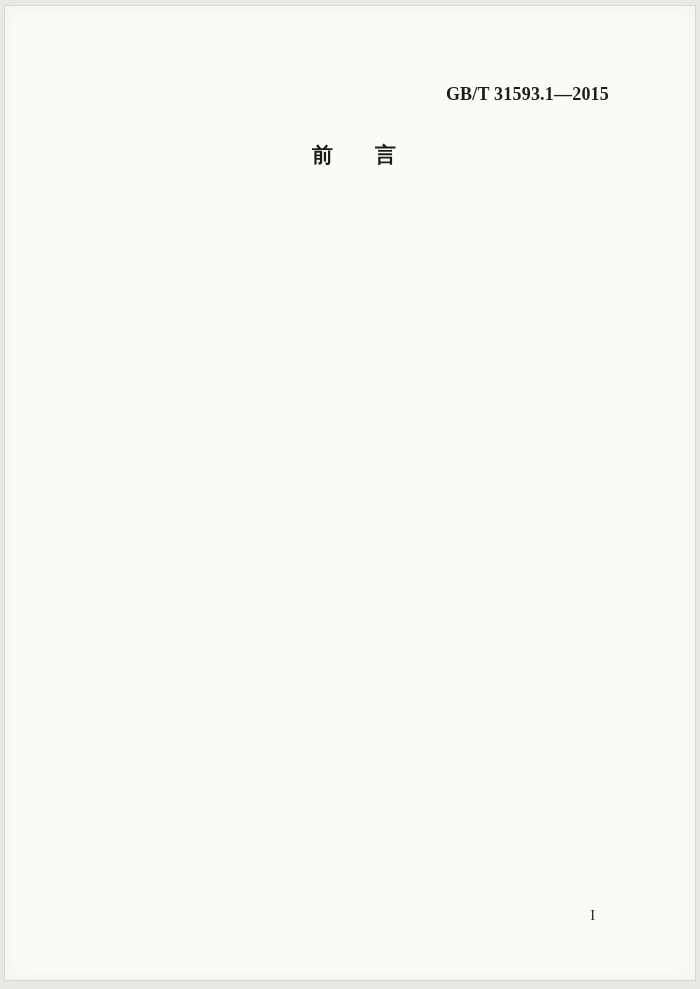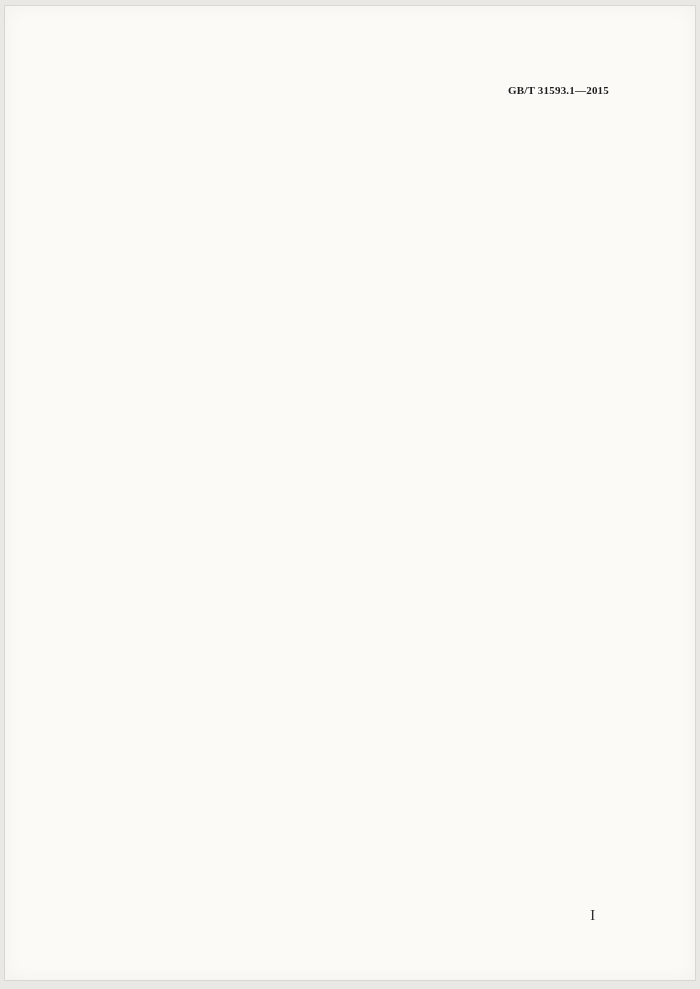--- a/index.html
+++ b/index.html
@@ -18,21 +18,21 @@
     box-shadow: inset 0 0 18px rgba(0,0,0,0.04);
     overflow: hidden;
   }
   .content {
     padding: 78px 86px 0 94px;
     color: #232323;
   }
   .doc-code {
     text-align: right;
     font-weight: bold;
-    font-size: 11px;
+    font-size: 18px;
     letter-spacing: 0.2px;
     color: #1d1d1d;
   }
   .doc-title {
     text-align: center;
     font-weight: bold;
     font-size: 21px;
     margin-top: 36px;
     color: #1b1b1b;
   }
@@ -58,20 +58,21 @@
     color: #2c2c2c;
   }
 </style>
 </head>
 <body>
 
 <div class="scan-page">
   <div class="content">
     <div class="doc-code">GB/T 31593.1—2015</div>
 
+    <h1 class="doc-title">前　　言</h1>
 
     <div class="body-text">
 
     <p class="line line-para"></p>
         <p class="line line-dash"></p>
         <p class="line line-dash"></p>
         <p class="line line-dash"></p>
         <p class="line line-dash"></p>
         <p class="line line-dash"></p>
         <p class="line line-dash"></p>

